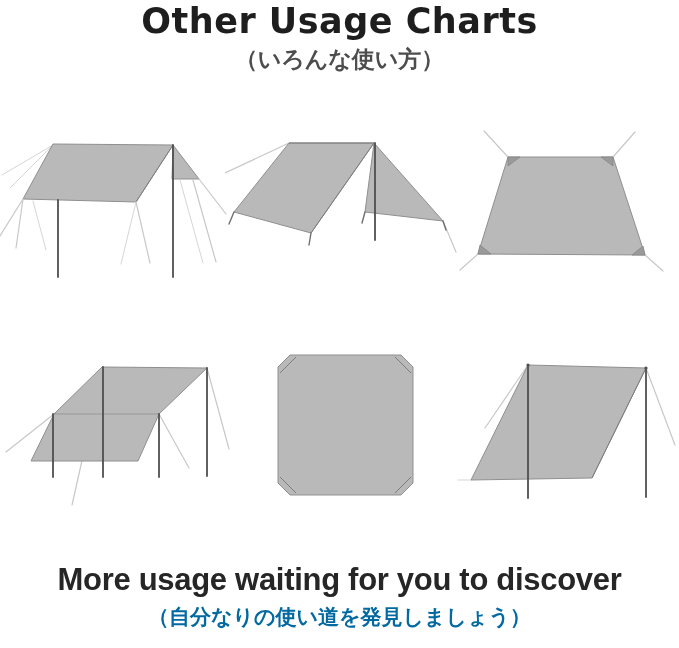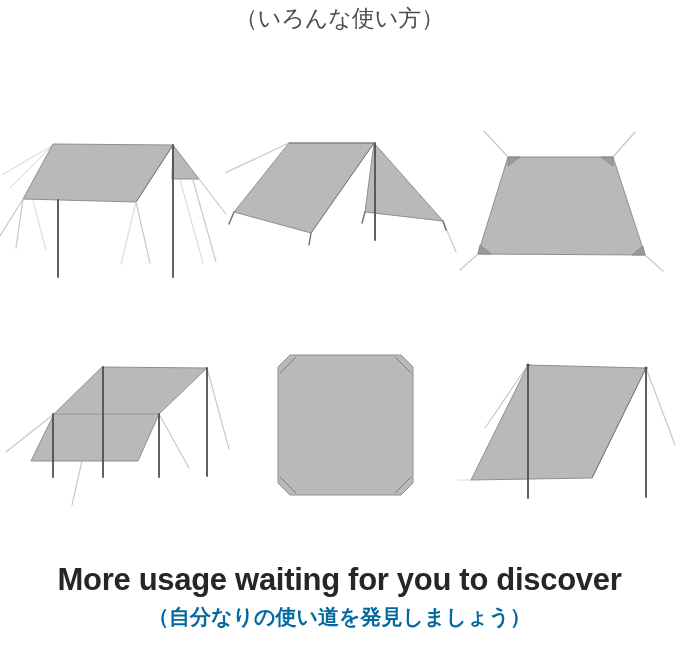--- a/index.html
+++ b/index.html
@@ -13,21 +13,21 @@
   
   .hdr{position:absolute;top:0;left:0;width:679px;text-align:center;}
   .hdr .title{
     margin:0;padding-top:1px;
     font-size:35px;line-height:40px;font-weight:700;
     letter-spacing:0.5px;color:#1e1e1e;
     font-family:"DejaVu Sans",sans-serif;
   }
   .hdr .subtitle{
     margin-top:5px;
-    font-size:23px;line-height:26px;font-weight:400;
+    font-size:23px;line-height:26px;font-weight:700;
     color:#4d4d4d;
     font-family:"DejaVu Sans",sans-serif;
   }
   
   .diagram{position:absolute;display:block;}
   .d1{left:0px;  top:130px;}
   .d2{left:225px;top:128px;}
   .d3{left:450px;top:118px;}
   .d4{left:0px;  top:355px;}
   .d5{left:240px;top:345px;}
@@ -52,20 +52,21 @@
     color:#0369a1;
     font-family:"DejaVu Sans",sans-serif;
   }
 </style>
 </head>
 <body>
 
 <div class="page">
 
   <div class="hdr">
+    <h1 class="title">Other Usage Charts</h1>
     <div class="subtitle">（いろんな使い方）</div>
   </div>
 
   <svg class="diagram d1" width="232" height="160" viewBox="0 0 232 160" aria-label="Flat canopy pitch with two poles and guy lines">
 
     <line class="guy2" x1="53" y1="15" x2="2" y2="45"></line>
     <line class="guy2" x1="53" y1="15" x2="10" y2="58"></line>
 
     <polygon class="tarp" points="53,14 173,15 136,72 23,69"></polygon>
 

